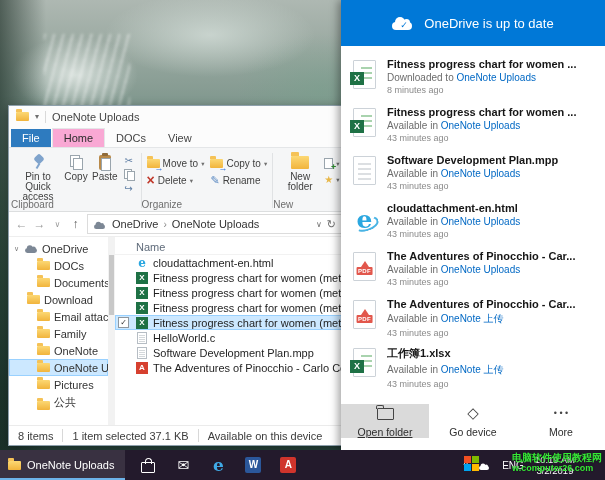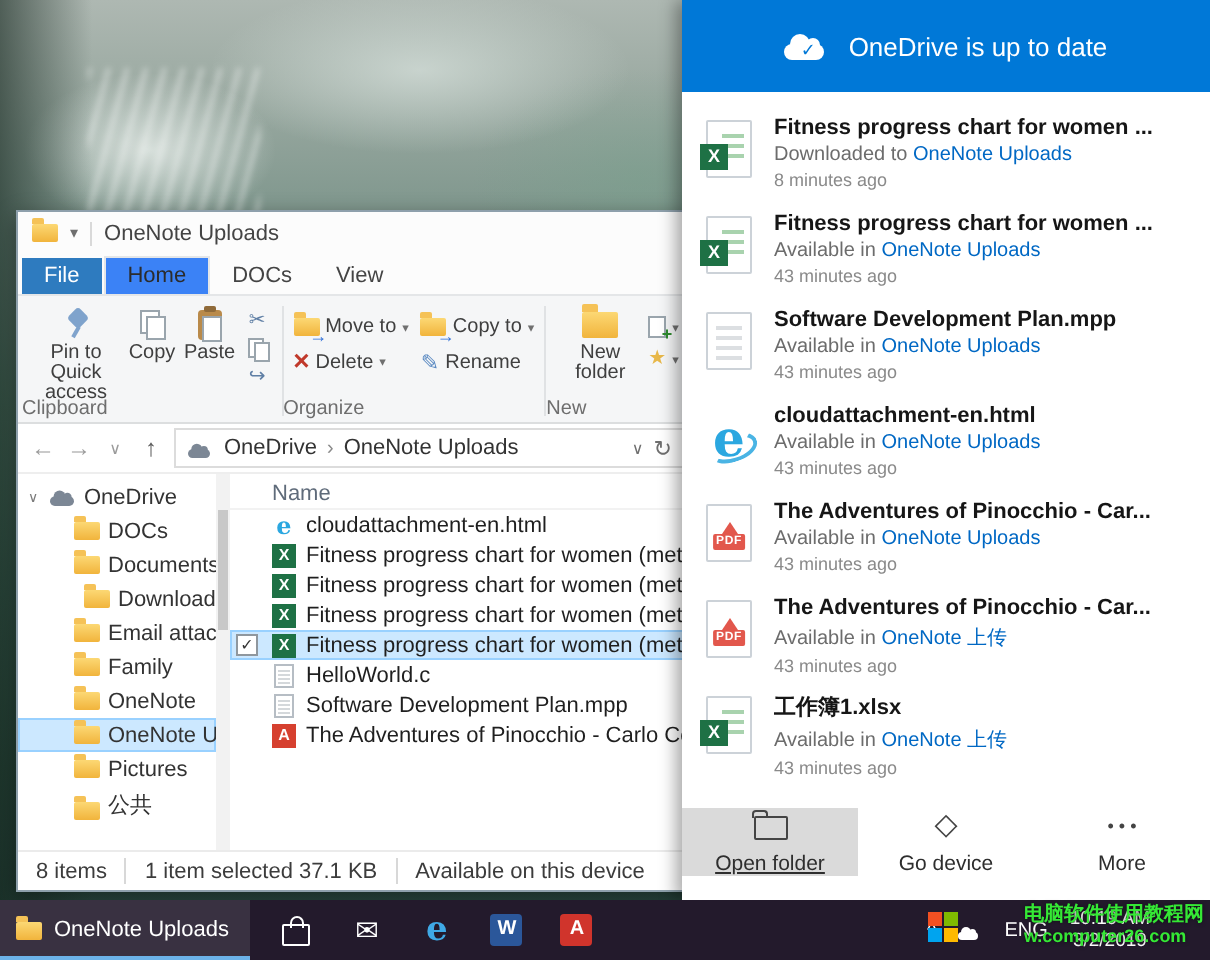--- a/index.html
+++ b/index.html
@@ -32,21 +32,21 @@
   
   .explorer { position:absolute; left:8px; top:105px; width:340px; height:341px;
     background:#fff; border:1px solid #8ea0ac; box-shadow:0 3px 10px rgba(0,0,0,.38);
     display:flex; flex-direction:column; z-index:1; font-size:11px; color:#333; }
   .titlebar { height:21px; background:#fcfcfc; display:flex; align-items:center; gap:6px; padding:0 7px; flex:0 0 auto; }
   .tb-sep { width:1px; height:12px; background:#d9d9d9; }
   .tb-title { font-size:11px; color:#444; }
   .ribbon-tabs { height:20px; background:#fcfcfc; display:flex; align-items:flex-end; padding-left:2px; flex:0 0 auto; }
   .tab { padding:3px 11px; font-size:11px; color:#444; }
   .tab-file { background:#2e7bbf; color:#fff; margin-right:1px; }
-  .tab-active { background:#3b82f6; border:1px solid #e4e6e8; border-bottom:none; color:#2b2b2b; }
+  .tab-active { background:#f9a8d4; border:1px solid #e4e6e8; border-bottom:none; color:#2b2b2b; }
   .ribbon { height:65px; background:#f5f6f7; border-top:1px solid #e4e6e8; border-bottom:1px solid #dcdedf;
     display:flex; align-items:stretch; padding:2px 0 0 2px; overflow:hidden; flex:0 0 auto; }
   .rgroup { position:relative; display:flex; align-items:flex-start; padding:1px 3px 13px; }
   .glabel { position:absolute; left:0; right:0; bottom:1px; font-size:10px; color:#6e6e6e; }
   .vsep { width:1px; background:#e0e2e4; margin:3px 0; flex:0 0 auto; }
   .rbig { display:flex; flex-direction:column; align-items:center; gap:1px; padding:2px 2px; font-size:10px; line-height:10px; text-align:center; color:#3f3f3f; min-width:28px; }
   .rbig.pin { width:48px; }
   .ric { height:18px; display:flex; align-items:center; justify-content:center; position:relative; }
   .ri-pin { position:relative; width:14px; height:16px; }
   .ri-pin::before { content:""; position:absolute; left:4px; top:1px; width:8px; height:8px; background:#7fa3cc; border-radius:2px; transform:rotate(45deg); }
@@ -304,21 +304,21 @@
           <div class="nav-item" style="padding-left: 15px;">
     <span class="nv-exp"></span>
     <span class="folder"></span>
     <span class="nv-label">DOCs</span>
   </div>
           <div class="nav-item" style="padding-left: 15px;">
     <span class="nv-exp"></span>
     <span class="folder"></span>
     <span class="nv-label">Documents</span>
   </div>
-          <div class="nav-item" style="padding-left: 20px;">
+          <div class="nav-item" style="padding-left: 5px;">
     <span class="nv-exp"></span>
     <span class="folder"></span>
     <span class="nv-label">Download</span>
   </div>
           <div class="nav-item" style="padding-left: 15px;">
     <span class="nv-exp"></span>
     <span class="folder"></span>
     <span class="nv-label">Email attachmen</span>
   </div>
           <div class="nav-item" style="padding-left: 15px;">

